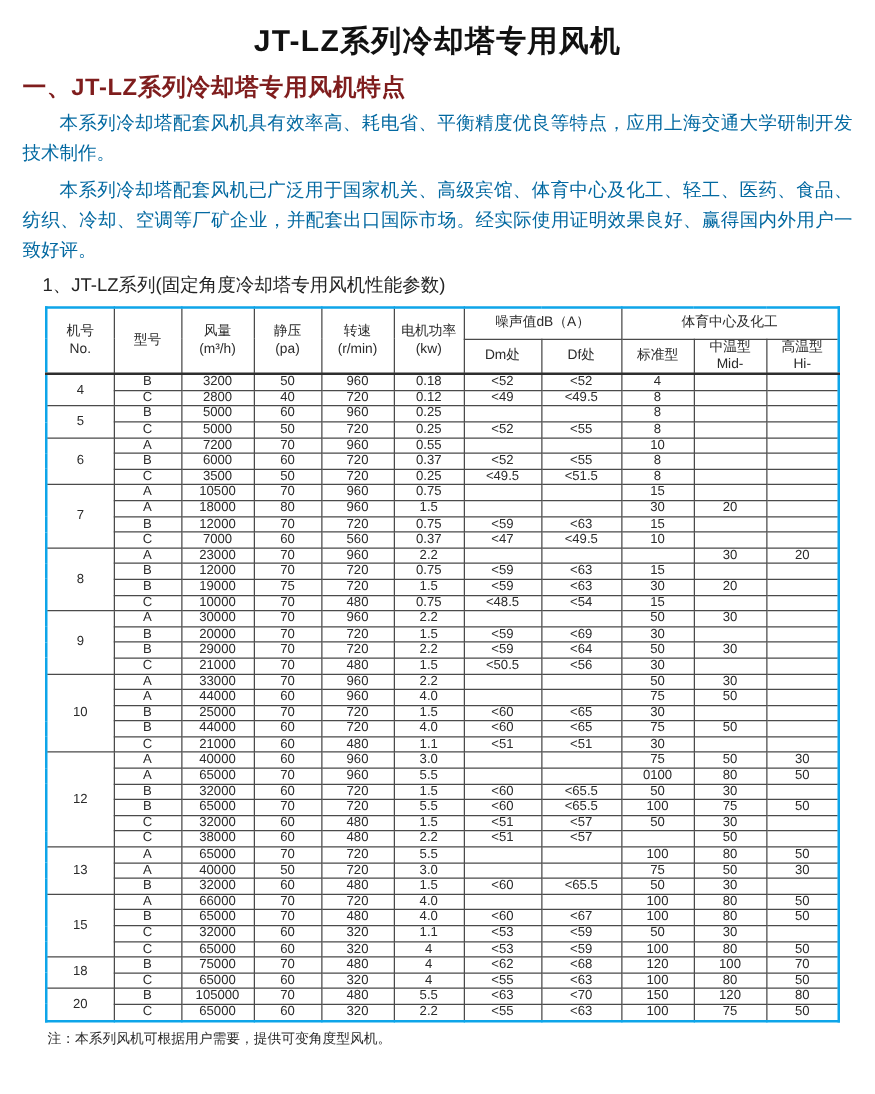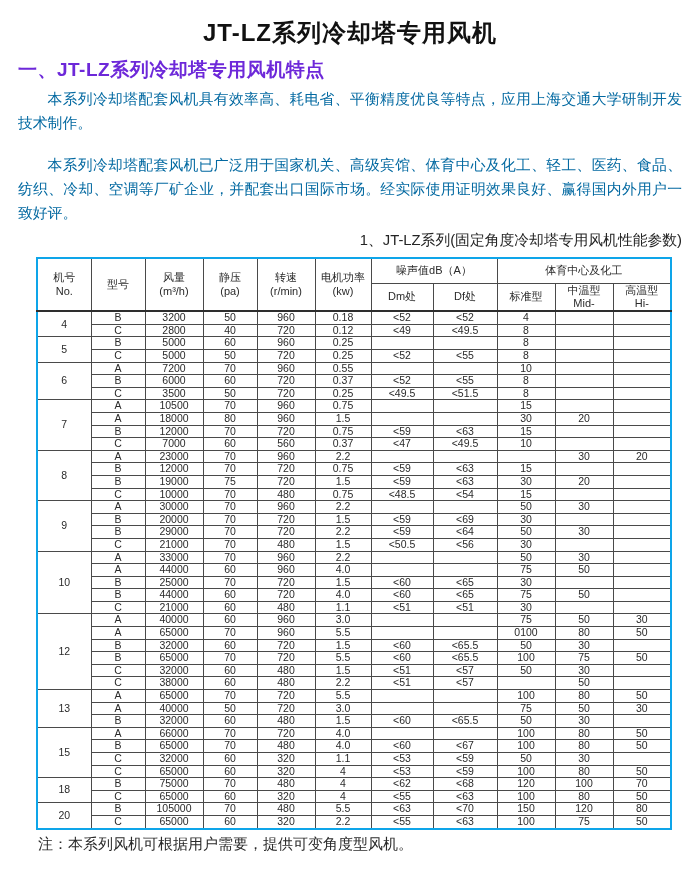--- a/index.html
+++ b/index.html
@@ -7,30 +7,30 @@
     width:700px;height:875px;overflow:hidden;
     font-family:"Liberation Sans","DejaVu Sans",sans-serif;
     color:#1c1c1c;
   }
   .page{padding:14px 18px 0 18px;}
   .doc-title{
     text-align:center;font-size:24px;font-weight:bold;color:#111;
     margin:3px 0 8px 0;letter-spacing:1px;
   }
   .section-heading{
-    font-size:19px;font-weight:bold;color:#6d28d9;
+    font-size:19px;font-weight:bold;color:#7f1d1d;
     margin:6px 0 5px 0;letter-spacing:0.5px;
   }
   .para{
     font-size:14.8px;line-height:1.62;text-align:justify;
     text-indent:2em;margin:0;color:#0369a1;
   }
-  .para + .para{margin-top:18px;}
+  .para + .para{margin-top:6px;}
   .table-subtitle{
-    font-size:14.8px;color:#242424;margin:5px 0 7px 16px;text-align:right;
+    font-size:14.8px;color:#242424;margin:5px 0 7px 16px;
   }
   table.perf{
     border-collapse:collapse;table-layout:fixed;
     width:634px;margin-left:18px;
     border:2px solid #0ea5e9;
   }
   table.perf th, table.perf td{
     border:1px solid #4a4a4a;
     text-align:center;vertical-align:middle;
     font-weight:normal;color:#2a2a2a;
@@ -41,21 +41,21 @@
     height:24px;
   }
   table.perf thead tr.h2 th{height:25px;}
   table.perf thead{border-bottom:2px solid #2e2e2e;}
   table.perf tbody td{
     font-size:10.5px;height:11.6px;line-height:11.6px;white-space:nowrap;
   }
   table.perf tbody tr.group-start td{border-top:1.6px solid #2e2e2e;}
   td.machine-no{font-size:11px;}
   .footnote{
-    font-size:15px;color:#2a2a2a;margin:5px 0 0 20px;
+    font-size:11px;color:#2a2a2a;margin:5px 0 0 20px;
   }
 </style>
 </head>
 <body>
 
 <div class="page">
 
   <div class="doc-title">JT-LZ系列冷却塔专用风机</div>
 
   <div class="section-heading">一、JT-LZ系列冷却塔专用风机特点</div>

